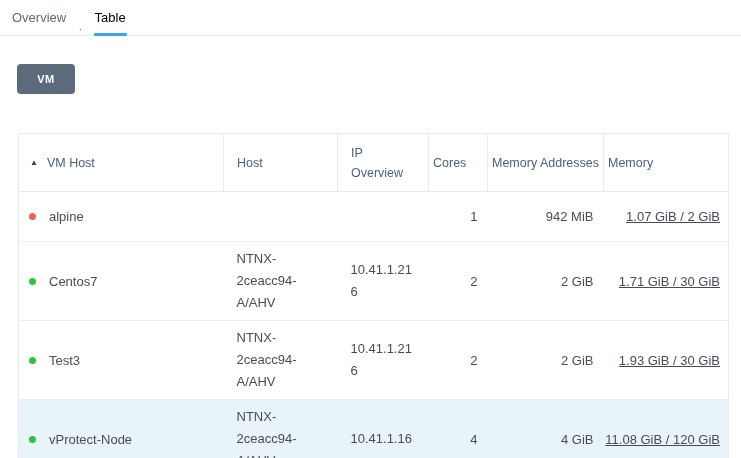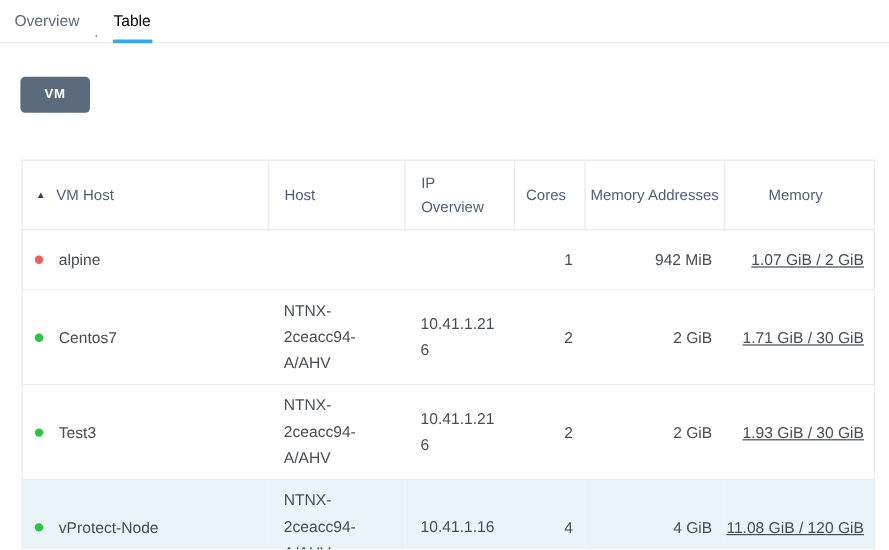--- a/index.html
+++ b/index.html
@@ -39,21 +39,21 @@
   table.vm-table {
     position:absolute; left:18px; top:133px; width:710px;
     border-collapse:collapse; table-layout:fixed; background:#fff;
   }
   thead th {
     height:55px; border:1px solid #e7eaee;
     font-weight:normal; color:#4e5f78; font-size:12.5px;
     line-height:20px; vertical-align:middle; cursor:pointer;
   }
   th.left { text-align:left; padding:0 10px 0 13px; }
-  th.right { text-align:center; padding:0 10px 0 4px; }
+  th.right { text-align:left; padding:0 10px 0 4px; }
   .nowrap { white-space:nowrap; }
   .th-flex { display:flex; align-items:center; padding-left:10px; }
   .sort-icon { font-size:8px; color:#333f4d; margin-right:9px; line-height:1; }
 
   tbody td {
     font-size:13px; color:#474d54; vertical-align:middle;
     border-bottom:1px solid #eceef1; background:#fff;
   }
   tbody td:first-child { border-left:1px solid #e7eaee; }
   tbody td:last-child  { border-right:1px solid #e7eaee;text-decoration:underline; }

